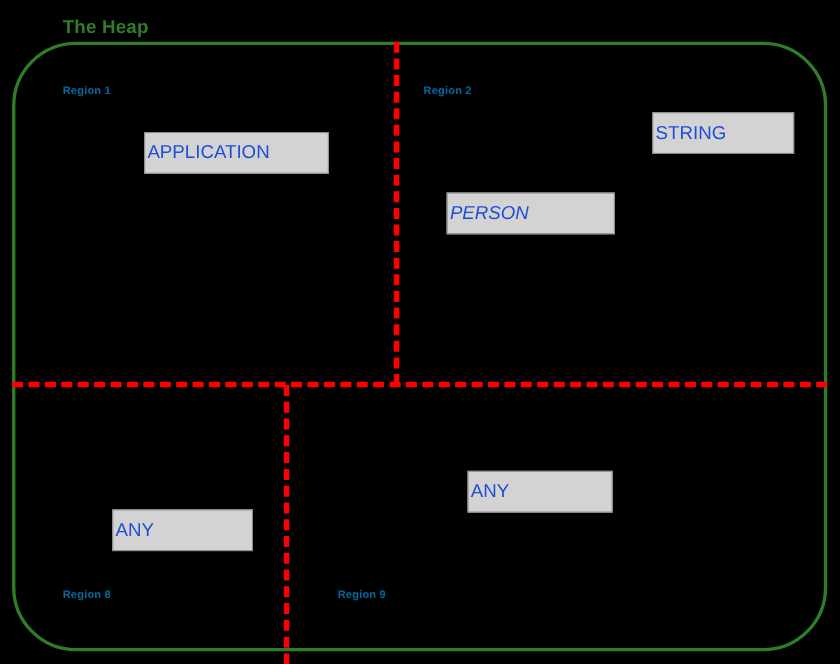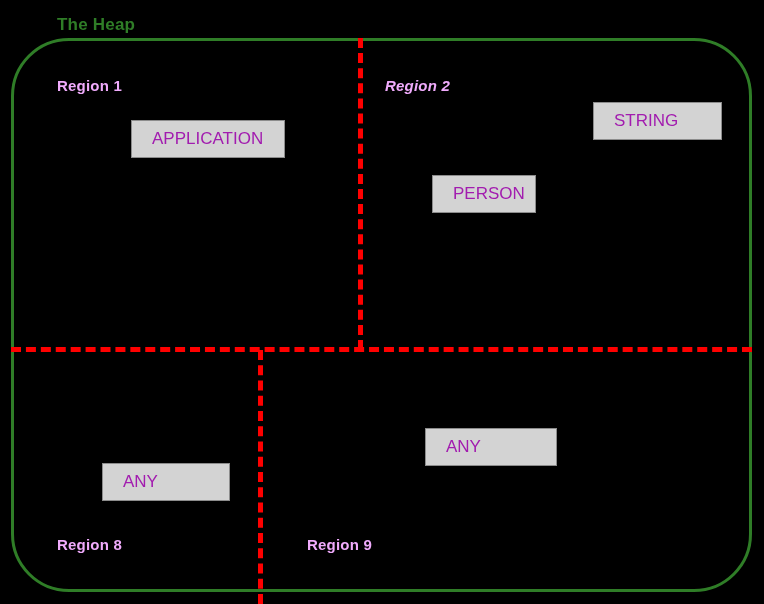--- a/index.html
+++ b/index.html
@@ -62,47 +62,47 @@
     left: 258px;
     top: 350px;
     width: 0;
     height: 254px;
     border-left: 5px dashed #ff0000;
   }
 
   
   .region-label {
     position: absolute;
-    font-size: 15px;
+    font-size: 10px;
     font-weight: bold;
-    color: #f0abfc;
+    color: #0369a1;
     white-space: nowrap;
     letter-spacing: 0.2px;
   }
   #region-label-1 { left: 57px;  top: 77px; }
-  #region-label-2 { left: 385px; top: 77px; font-style: italic; }
+  #region-label-2 { left: 385px; top: 77px; }
   #region-label-3 { left: 57px;  top: 536px; }
   #region-label-4 { left: 307px; top: 536px; }
 
   
   .obj-box {
     position: absolute;
     box-sizing: border-box;
     background: #d3d3d3;
     border: 1px solid #8c8c8c;
-    color: #a21caf;
+    color: #1d4ed8;
     font-size: 17px;
     display: flex;
     align-items: center;
-    padding-left: 20px;
+    padding-left: 2px;
     white-space: nowrap;
   }
-  #obj-application { left: 131px; top: 120px; width: 154px; height: 38px; }
+  #obj-application { left: 131px; top: 120px; width: 168px; height: 38px; }
   #obj-string      { left: 593px; top: 102px; width: 129px; height: 38px; }
-  #obj-person      { left: 432px; top: 175px; width: 104px; height: 38px; }
+  #obj-person      { left: 406px; top: 175px; width: 153px; height: 38px; font-style: italic; }
   #obj-any-r3      { left: 102px; top: 463px; width: 128px; height: 38px; }
   #obj-any-r4      { left: 425px; top: 428px; width: 132px; height: 38px; }
 </style>
 </head>
 <body>
 
 <div id="canvas">
 
   <div class="heap-box"></div>
 

